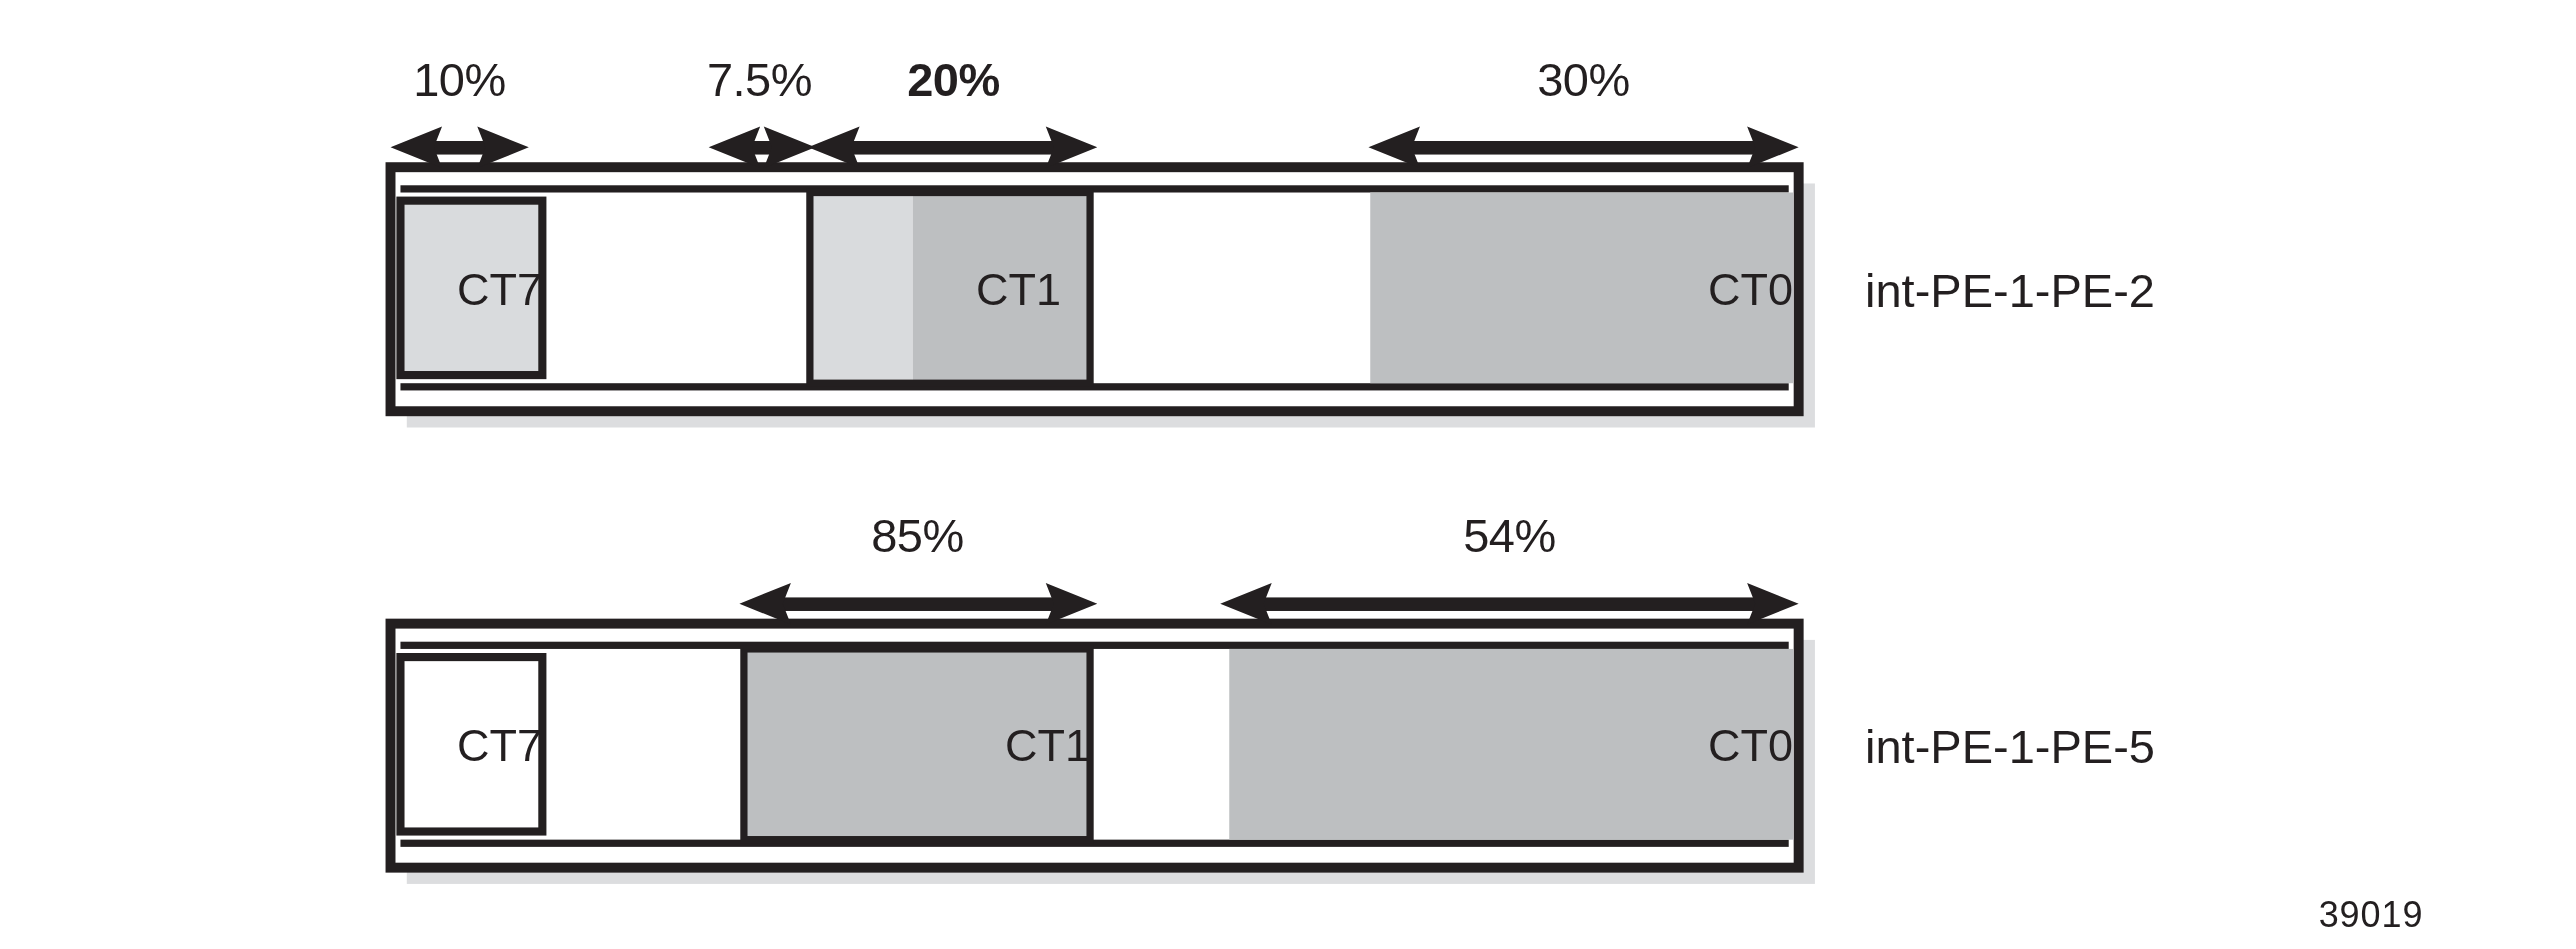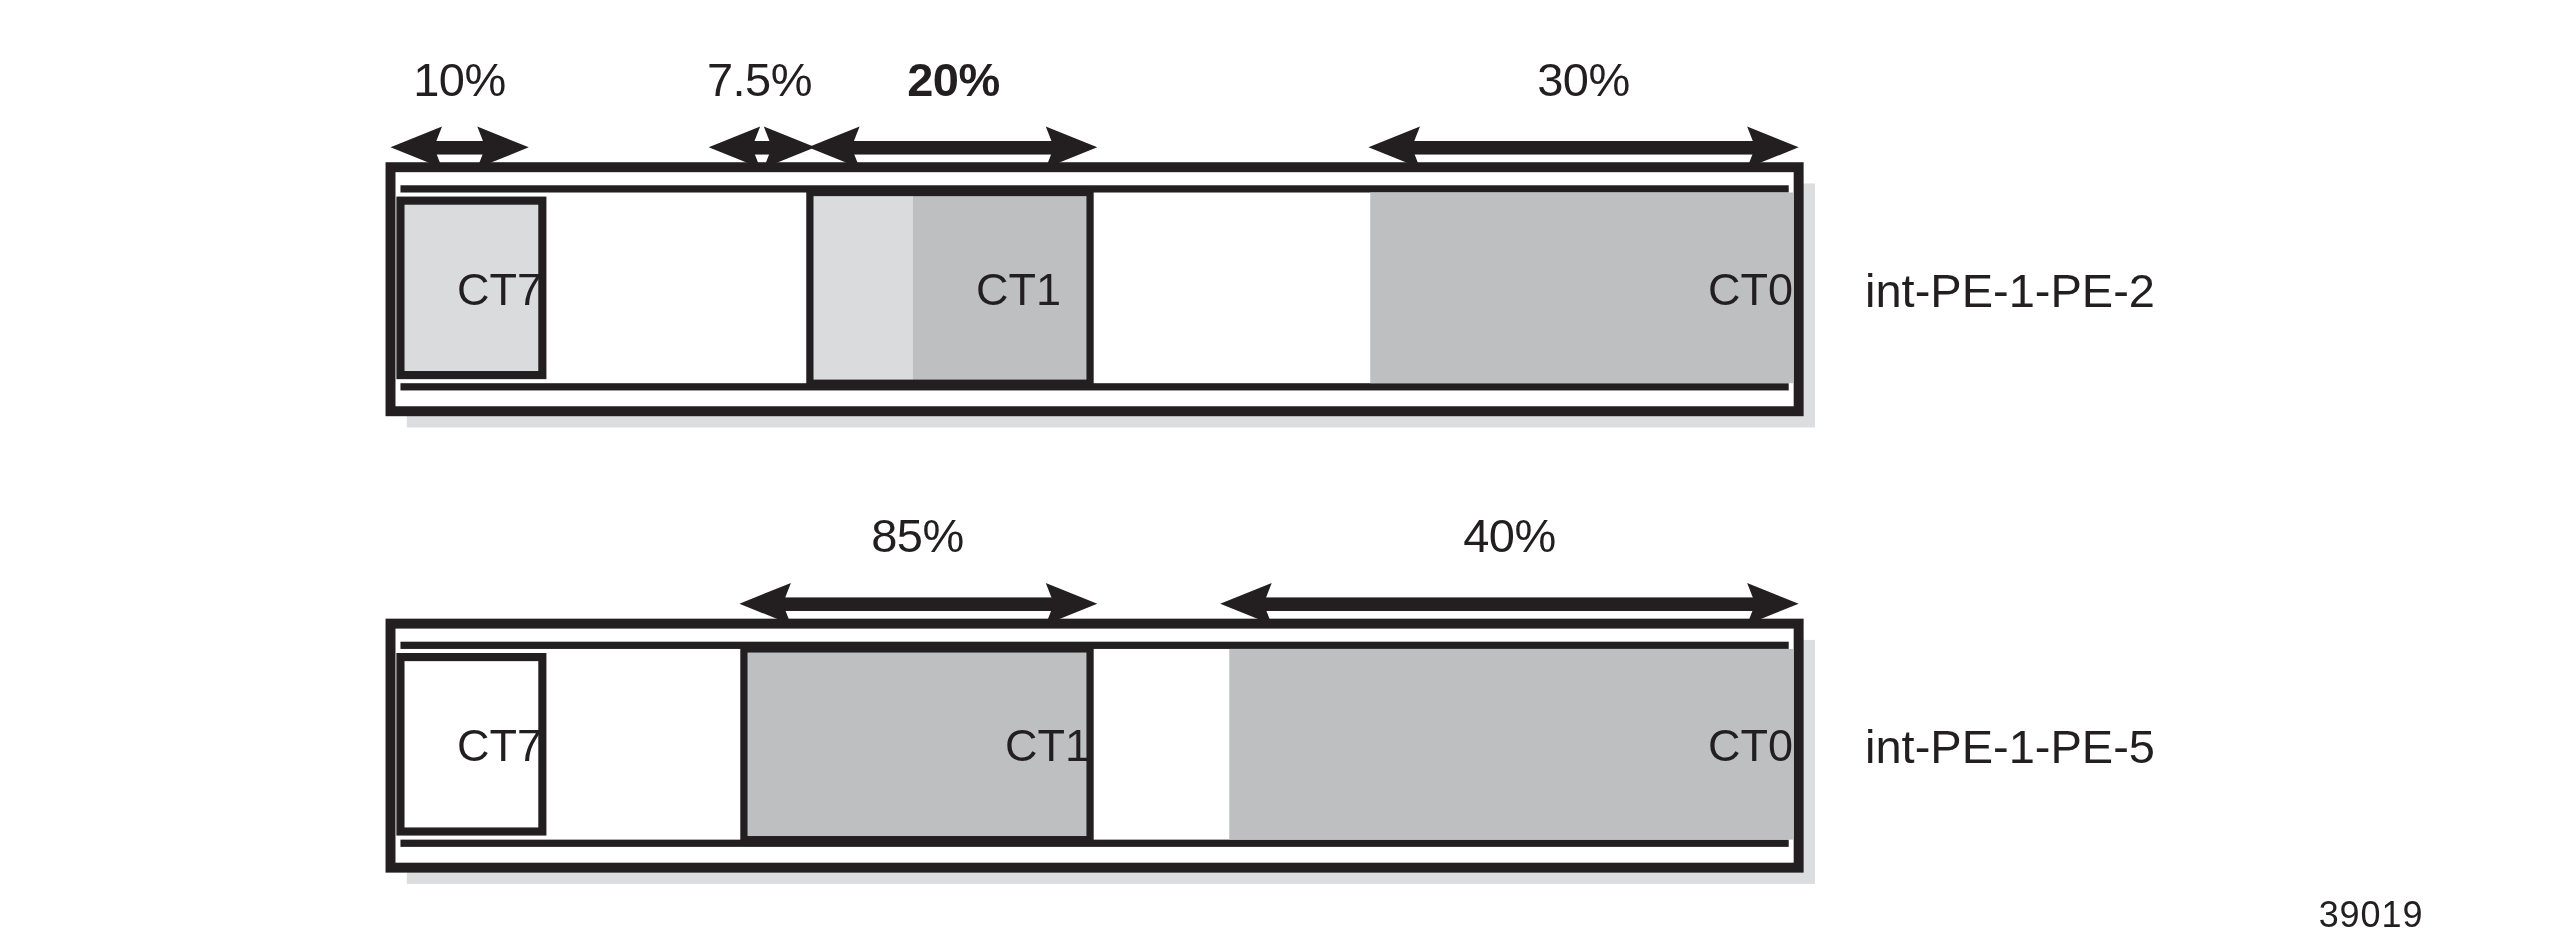--- a/index.html
+++ b/index.html
@@ -160,21 +160,21 @@
   <div class="ct-label" style="left:400px; top:267px; width:142px;">CT7</div>
 
   <div class="ct-label" style="left:839px; top:267px; width:222px;">CT1</div>
 
   <div class="ct-label" style="left:1370px; top:267px; width:423px;">CT0</div>
 
   <div class="row-label" style="left:1865px; top:267px;">int-PE-1-PE-2</div>
 
   <div class="pct-label" style="left:845px; top:512px; width:145px;">85%</div>
 
-  <div class="pct-label" style="left:1437px; top:512px; width:145px;">40%</div>
+  <div class="pct-label" style="left:1437px; top:512px; width:145px;">54%</div>
 
   <div class="ct-label" style="left:400px; top:723px; width:142px;">CT7</div>
 
   <div class="ct-label" style="left:744px; top:723px; width:346px;">CT1</div>
 
   <div class="ct-label" style="left:1229px; top:723px; width:564px;">CT0</div>
 
   <div class="row-label" style="left:1865px; top:723px;">int-PE-1-PE-5</div>
 
   <div class="fig-id">39019</div>

